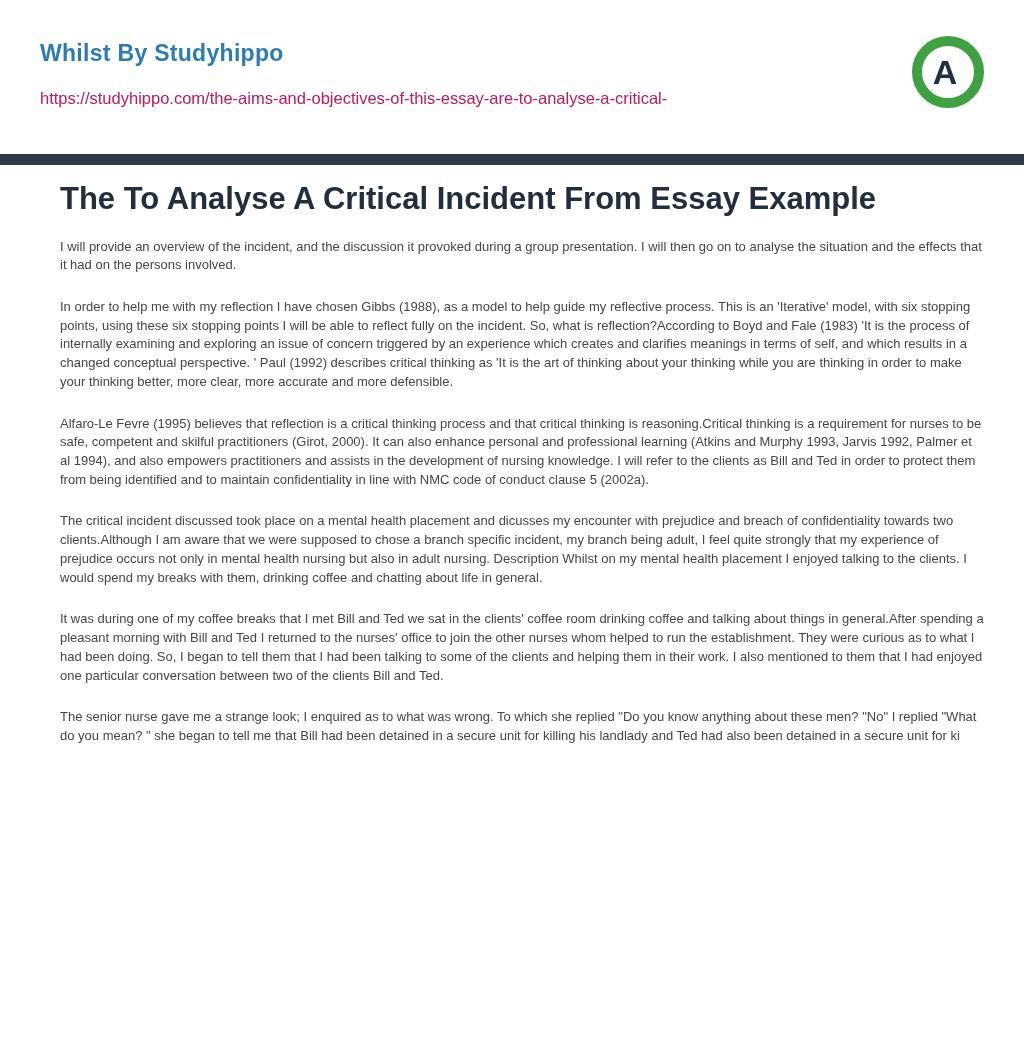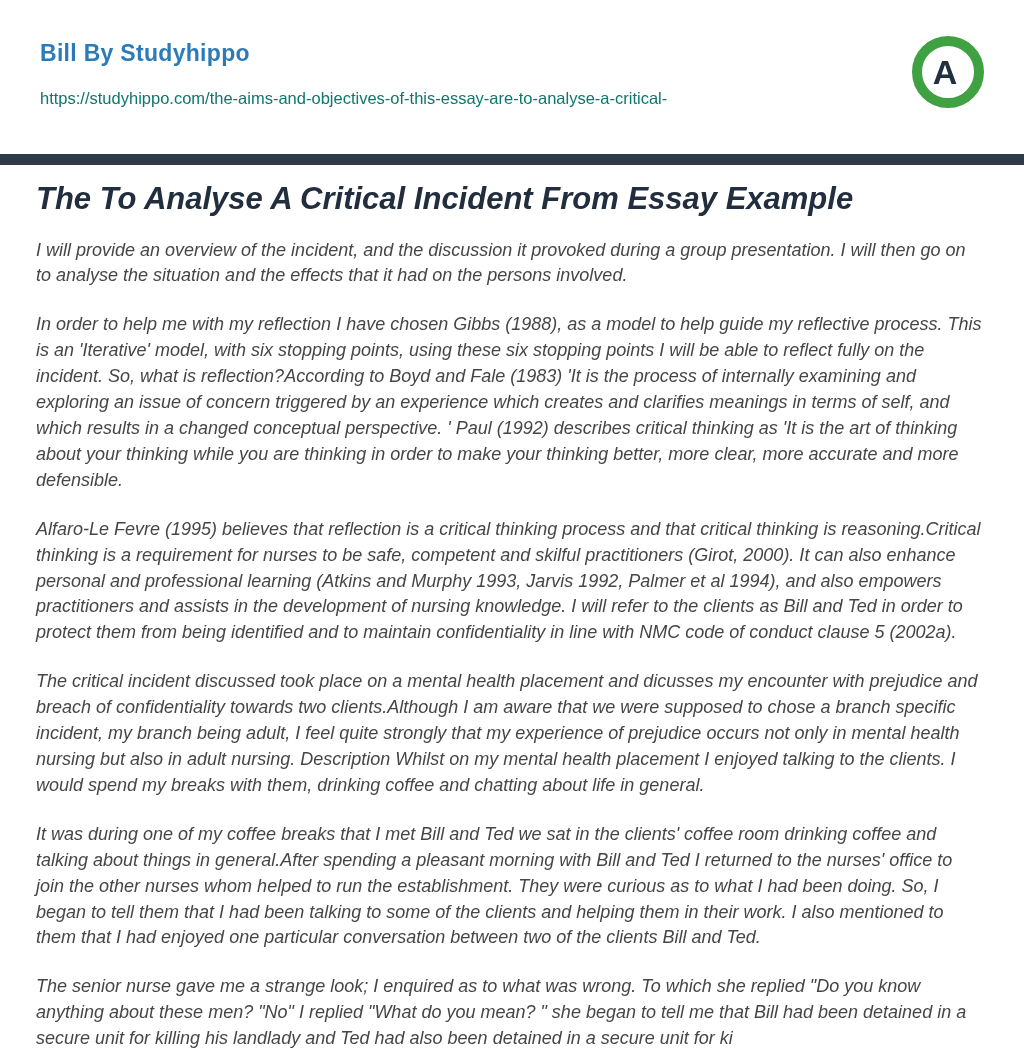--- a/index.html
+++ b/index.html
@@ -21,21 +21,21 @@
   }
   .site-title {
     color: #2b7bb9;
     font-size: 23px;
     font-weight: 700;
     letter-spacing: 0.3px;
     margin-bottom: 18px;
   }
   .url-link {
     display: block;
-    color: #0f766e;
+    color: #be185d;
     font-size: 16.5px;
     line-height: 1.6;
     text-decoration: none;
     font-weight: 400;
     max-width: 800px;
     word-break: break-all;
     cursor: pointer;
   }
   .logo {
     position: absolute;
@@ -59,47 +59,46 @@
   }
 
   .divider {
     width: 1024px;
     height: 11px;
     background: #2f3a47;
     margin-top: 6px;
   }
 
   .article {
-    padding: 16px 40px 0 36px;
-    font-style: italic;
+    padding: 16px 40px 0 60px;
   }
   .article-title {
     color: #222e3e;
     font-size: 31px;
     font-weight: 700;
     line-height: 1.18;
     margin-bottom: 16px;
     max-width: 900px;
   }
   .article p {
-    font-size: 18px;
+    font-size: 13px;
     line-height: 1.44;
     color: #464646;
     margin-bottom: 23px;
     max-width: 948px;
     margin-top: 20px;
   }
 </style>
 </head>
 <body>
 
 <div class="page">
 
   <div class="header">
-    <div class="site-title">Bill By Studyhippo</div>
+    <div class="site-title">Whilst By Studyhippo</div>
 
     <a class="url-link" href="#">
       <span>https://studyhippo.com/the-aims-and-objectives-of-this-essay-are-to-analyse-a-critical-</span><br>
     </a>
 
     <div class="logo">
       <span class="letter">A</span>
     </div>
   </div>
 

